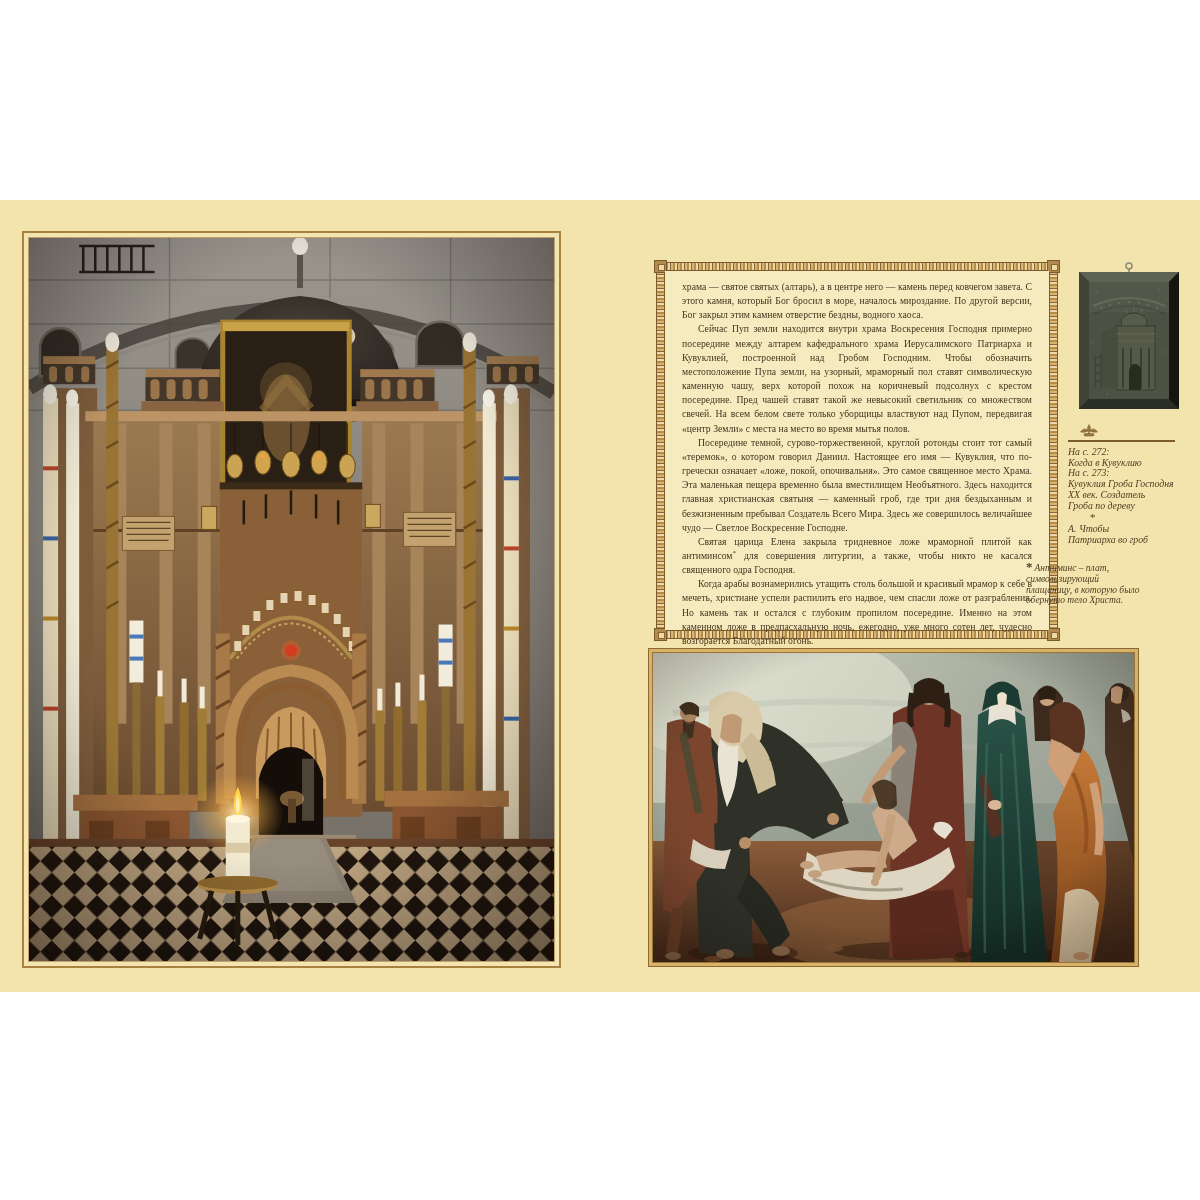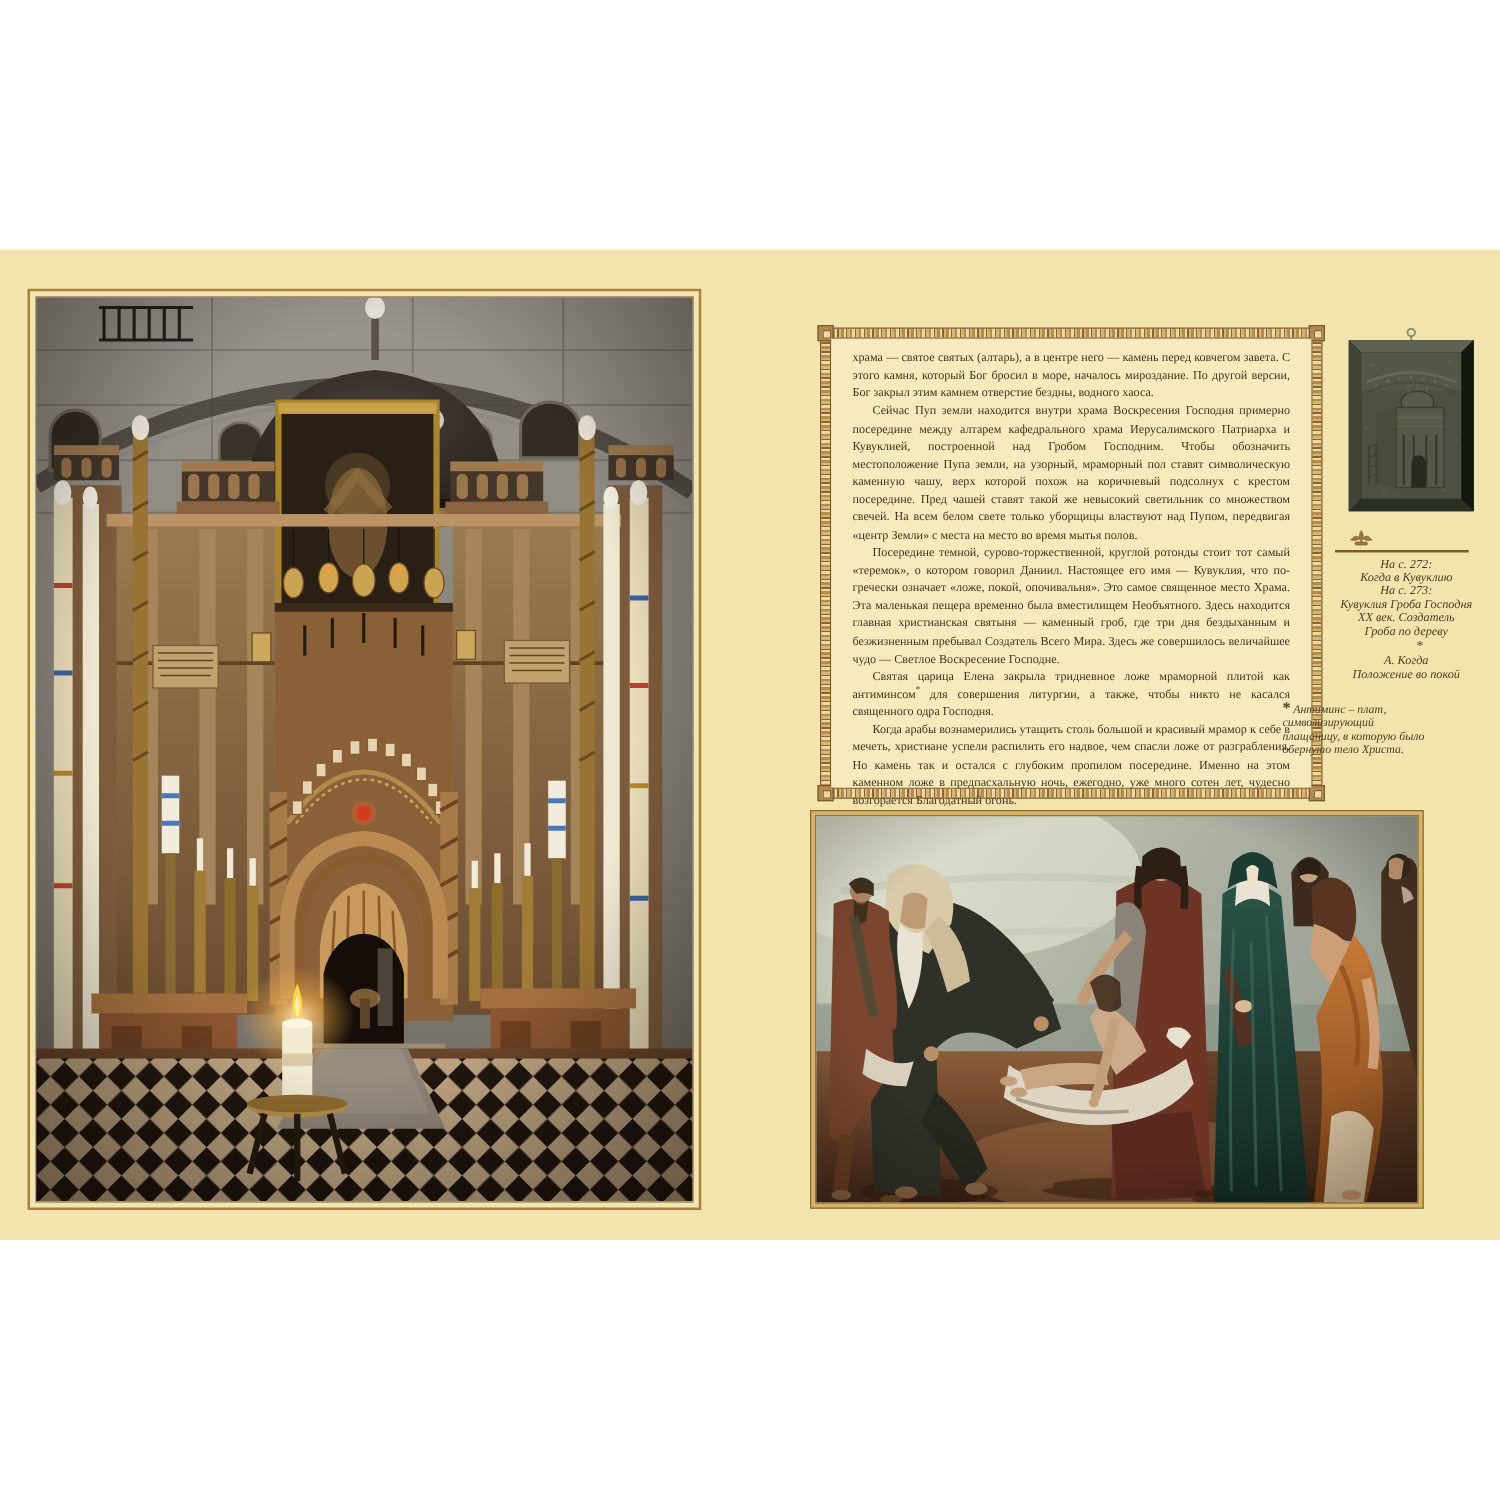--- a/index.html
+++ b/index.html
@@ -33,21 +33,21 @@
   sup.fnmark{font-size:7px;line-height:0;vertical-align:super;}
 
   
   .plaque{position:absolute;left:1077px;top:62px;width:104px;height:148px;}
   .plaque svg{display:block;width:100%;height:100%;}
 
   
   .notes-ornament{position:absolute;left:1078px;top:224px;width:22px;height:14px;}
   .notes-rule{position:absolute;left:1068px;top:240px;width:107px;height:2px;background:#7d5c2b;}
   .notes{position:absolute;left:1068px;top:247px;width:114px;
-         font-style:italic;font-size:9.8px;line-height:10.7px;color:#4e3b20;text-align:center;}
+         font-style:italic;font-size:9.8px;line-height:10.7px;color:#4e3b20;}
   .notes .sep{font-style:normal;font-size:11px;line-height:13px;padding-left:22px;color:#4e3b20;}
   .footnote{position:absolute;left:1026px;top:363px;width:120px;
             font-style:italic;font-size:9.5px;line-height:10.8px;color:#4e3b20;}
   .footnote .mark{font-style:normal;font-weight:bold;font-size:13px;line-height:0;margin-right:2px;}
 
   
   .painting-frame{position:absolute;left:648px;top:448px;width:491px;height:319px;
                   border:1px solid #8a6a30;background:#d9b269;padding:3px;box-sizing:border-box;}
   .painting-inner{width:100%;height:100%;border:1px solid #9a7435;box-sizing:border-box;overflow:hidden;background:#9ba195;}
   .painting-inner svg{display:block;width:100%;height:100%;}
@@ -474,22 +474,22 @@
     </div>
     <div class="notes-rule"></div>
     <div class="notes">
       <div>На с. 272:</div>
       <div>Когда в Кувуклию</div>
       <div>На с. 273:</div>
       <div>Кувуклия Гроба Господня</div>
       <div>XX век. Создатель</div>
       <div>Гроба по дереву</div>
       <div class="sep">*</div>
-      <div>А. Когда</div>
-      <div>Положение во покой</div>
+      <div>А. Чтобы</div>
+      <div>Патриарха во гроб</div>
     </div>
     <div class="footnote">
       <span class="mark">*</span><span>Антиминс – плат, символизирующий плащаницу, в которую было обернуто тело Христа.</span>
     </div>
 
     <div class="painting-frame">
       <div class="painting-inner">
         <svg viewBox="0 0 481 309" preserveAspectRatio="none">
           <defs>
             <linearGradient id="skyG" x1="0" y1="0" x2="1" y2="0.3">

